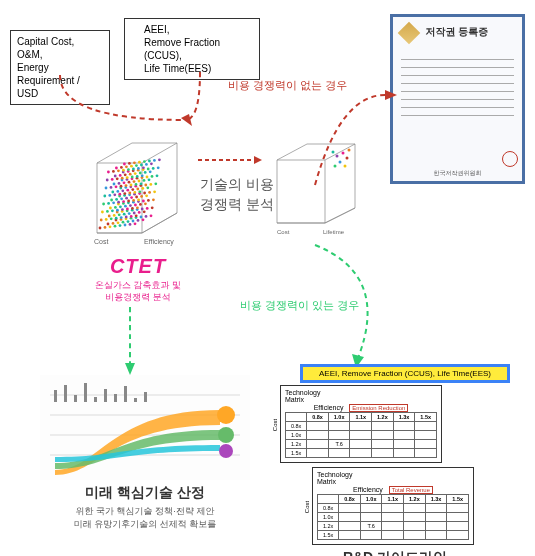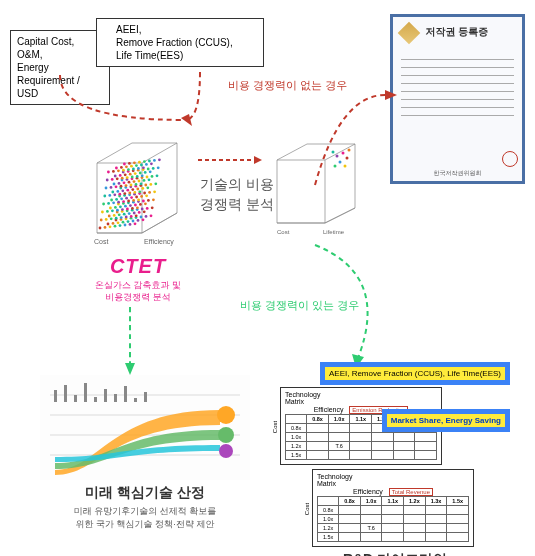--- a/index.html
+++ b/index.html
@@ -1,20 +1,20 @@
 <!DOCTYPE html>
 <html><head>
 <meta charset="utf-8">
 <style>
   * { box-sizing: border-box; margin: 0; padding: 0; }
   body { width: 535px; height: 556px; font-family: "Malgun Gothic", Arial, sans-serif; background: #fff; position: relative; overflow: hidden; }
   
   .input-box { position: absolute; border: 1.5px solid #333; background: #fff; padding: 4px 6px; font-size: 10px; line-height: 1.3; }
   .input-box-1 { left: 10px; top: 30px; width: 100px; }
-  .input-box-2 { left: 96px; top: 18px; width: 168px; padding-left: 19px; }
+  .input-box-2 { left: 124px; top: 18px; width: 136px; padding-left: 19px; }
   
   .cert { position: absolute; right: 10px; top: 14px; width: 135px; height: 170px; border: 2px solid #4a6fa5; background: #f8f9fc; padding: 0; }
   .cert-inner { border: 1px solid #4a6fa5; width: 100%; height: 100%; padding: 6px 4px; position: relative; }
   .cert-logo { width: 16px; height: 16px; background: linear-gradient(135deg,#d4a84b,#e8c878); transform: rotate(45deg); display: inline-block; margin: 2px 4px; }
   .cert-title { font-size: 10px; font-weight: bold; color: #333; display: inline-block; vertical-align: top; margin-top: 2px; }
   .cert-lines { margin-top: 12px; }
   .cert-line { height: 1px; background: #aaa; margin: 7px 4px; }
   .cert-seal { position: absolute; right: 4px; bottom: 14px; width: 16px; height: 16px; border-radius: 50%; border: 1.5px solid #c0392b; }
   .cert-footer { position: absolute; bottom: 3px; left: 0; right: 0; text-align: center; font-size: 6px; color: #555; }
   
@@ -29,21 +29,21 @@
   .analysis-box { position: absolute; left: 265px; top: 138px; width: 105px; height: 100px; }
   
   .ctet-label { position: absolute; left: 95px; top: 255px; text-align: center; }
   .ctet-title { color: #e91e8c; font-size: 20px; font-weight: bold; font-style: italic; letter-spacing: 1px; }
   .ctet-sub { color: #e91e8c; font-size: 9px; margin-top: 2px; line-height: 1.3; }
   
   .bottom-left { position: absolute; left: 40px; top: 375px; width: 210px; }
   .sankey { width: 210px; height: 105px; position: relative; background: #fdfdfd; }
   
   .bottom-right { position: absolute; left: 280px; top: 362px; width: 230px; }
-  .yellow-tag { background: #ffeb3b; border: 5px solid #3b82f6; font-size: 8px; padding: 2px 4px; display: inline-block; margin-bottom: 2px; }
+  .yellow-tag { background: #ffeb3b; border: 3px solid #3b82f6; font-size: 8px; padding: 2px 16px; display: inline-block; margin-bottom: 2px; }
   .yellow-tag.blue { color: #0040c0; font-weight: bold; }
   
   .matrix-box { border: 1.5px solid #333; background: #fff; width: 162px; padding: 3px 4px 4px; font-size: 6px; margin-bottom: 4px; }
   .matrix-title { font-size: 7px; }
   .matrix-header { text-align: center; font-size: 7px; margin: 1px 0; }
   .matrix-red { color: #c0392b; border: 1px solid #c0392b; padding: 0 2px; font-size: 6px; }
   .matrix-table { border-collapse: collapse; width: 100%; font-size: 5.5px; }
   .matrix-table td, .matrix-table th { border: 1px solid #666; padding: 1px 2px; text-align: center; }
   
   .section-title { font-size: 14px; font-weight: bold; color: #333; text-align: center; margin-top: 4px; }
@@ -375,22 +375,22 @@
           <rect x="64" y="14" width="3" height="13"></rect>
       <rect x="74" y="19" width="3" height="8"></rect>
           <rect x="84" y="11" width="3" height="16"></rect>
       <rect x="94" y="23" width="3" height="4"></rect>
           <rect x="104" y="17" width="3" height="10"></rect>
         </g>
     </svg>
   </div>
   <div class="section-title">미래 핵심기술 산정</div>
   <div class="section-sub">
+    <div>위한 국가 핵심기술 정책·전략 제안</div>
     <div>미래 유망기후기술의 선제적 확보를</div>
-    <div>위한 국가 핵심기술 정책·전략 제안</div>
   </div>
 </div>
 
 <div class="bottom-right">
   <div style="text-align:right;">
     <span class="yellow-tag">AEEI, Remove Fraction (CCUS), Life Time(EES)</span>
   </div>
   <div style="position:relative;">
     <div class="matrix-box" style="position:relative;">
       <span class="matrix-title"><span>Technology</span><br><span>Matrix</span></span>
@@ -439,23 +439,20 @@
               <td></td>
               <td></td>
               <td></td>
               <td></td>
               <td></td>
             </tr>
       </tbody>
         </table>
       <div style="position:absolute; left:-12px; top:36px; transform:rotate(-90deg); font-size:6px;">Cost</div>
     </div>
-    <div style="position:absolute; right:0; top:22px;">
-      <span class="yellow-tag blue">Market Share, Energy Saving</span>
-    </div>
     <div class="matrix-box" style="margin-left:32px; position:relative;">
       <span class="matrix-title"><span>Technology</span><br><span>Matrix</span></span>
       <div class="matrix-header"><span>Efficiency</span> &nbsp; <span class="matrix-red">Total Revenue</span></div>
       <table class="matrix-table">
         <tbody>
             <tr>
               <th></th>
               <th>0.8x</th>
               <th>1.0x</th>
               <th>1.1x</th>

